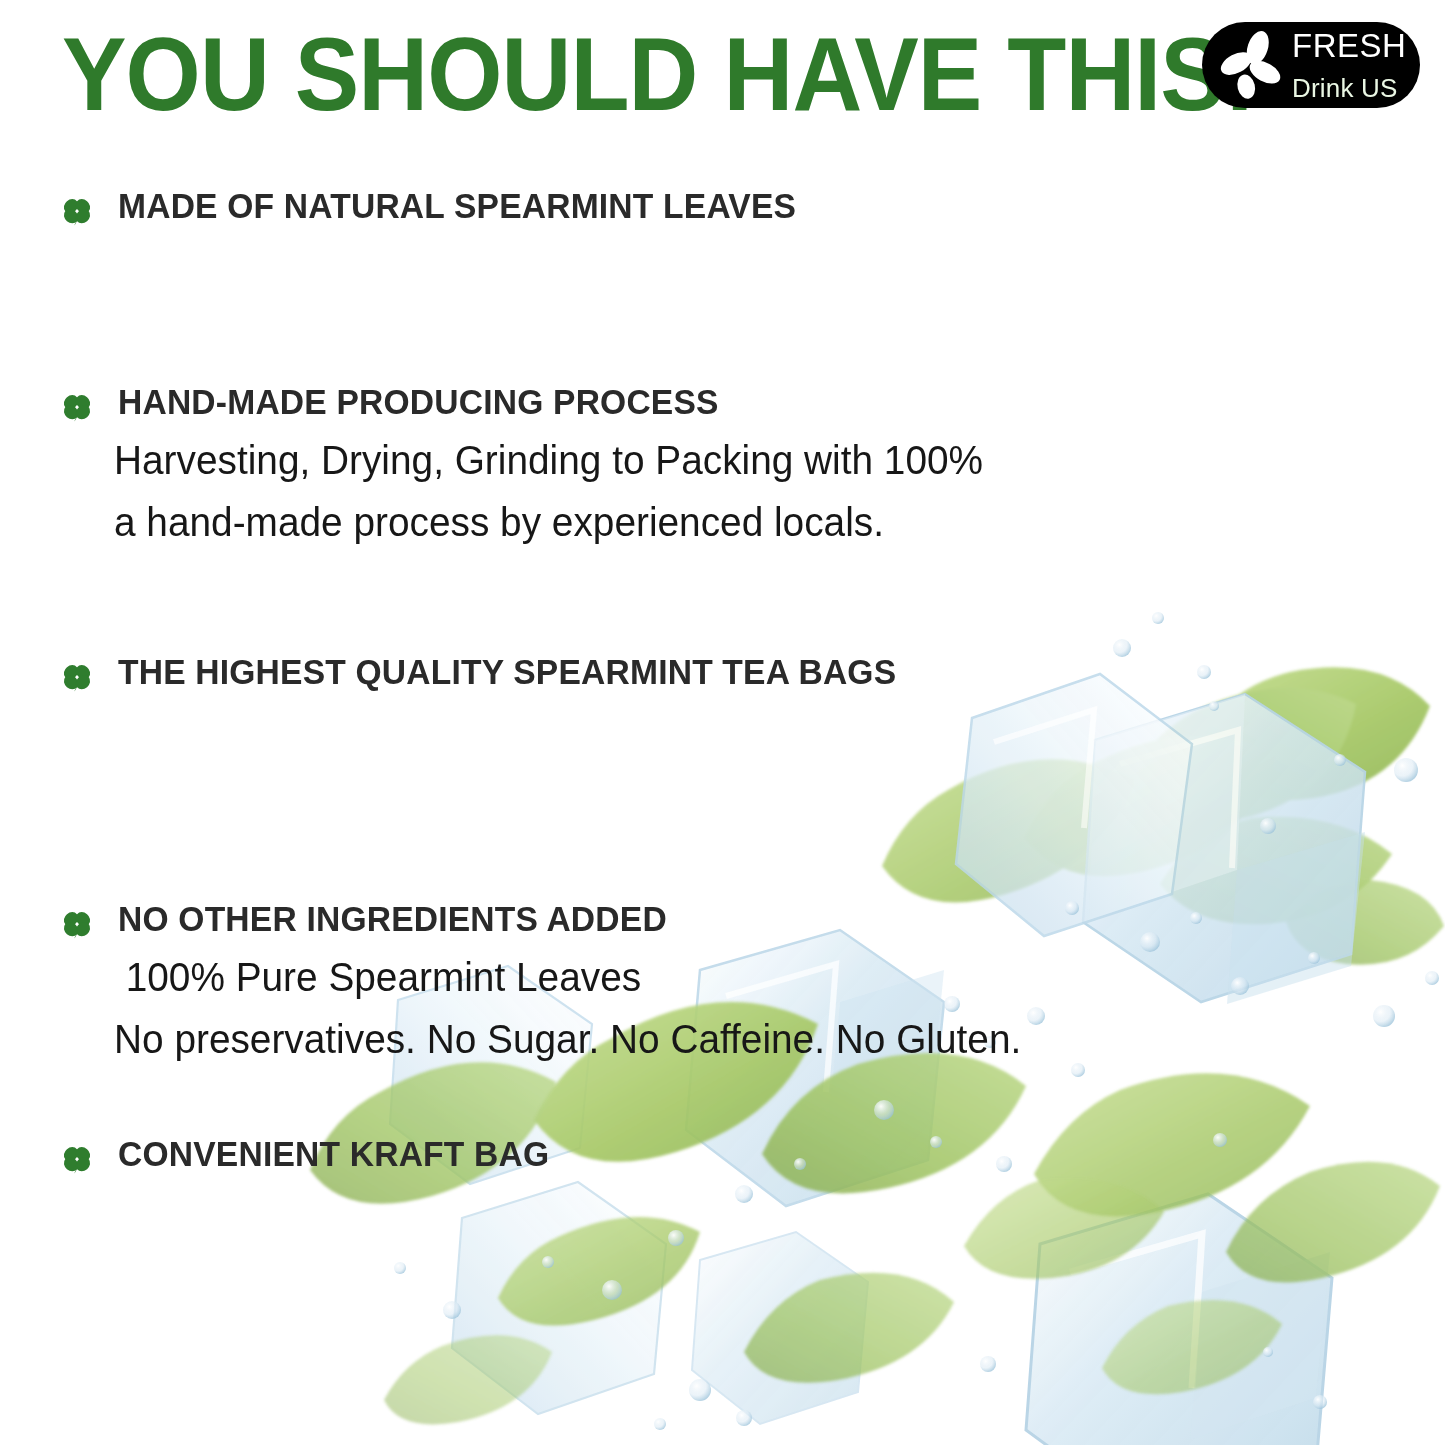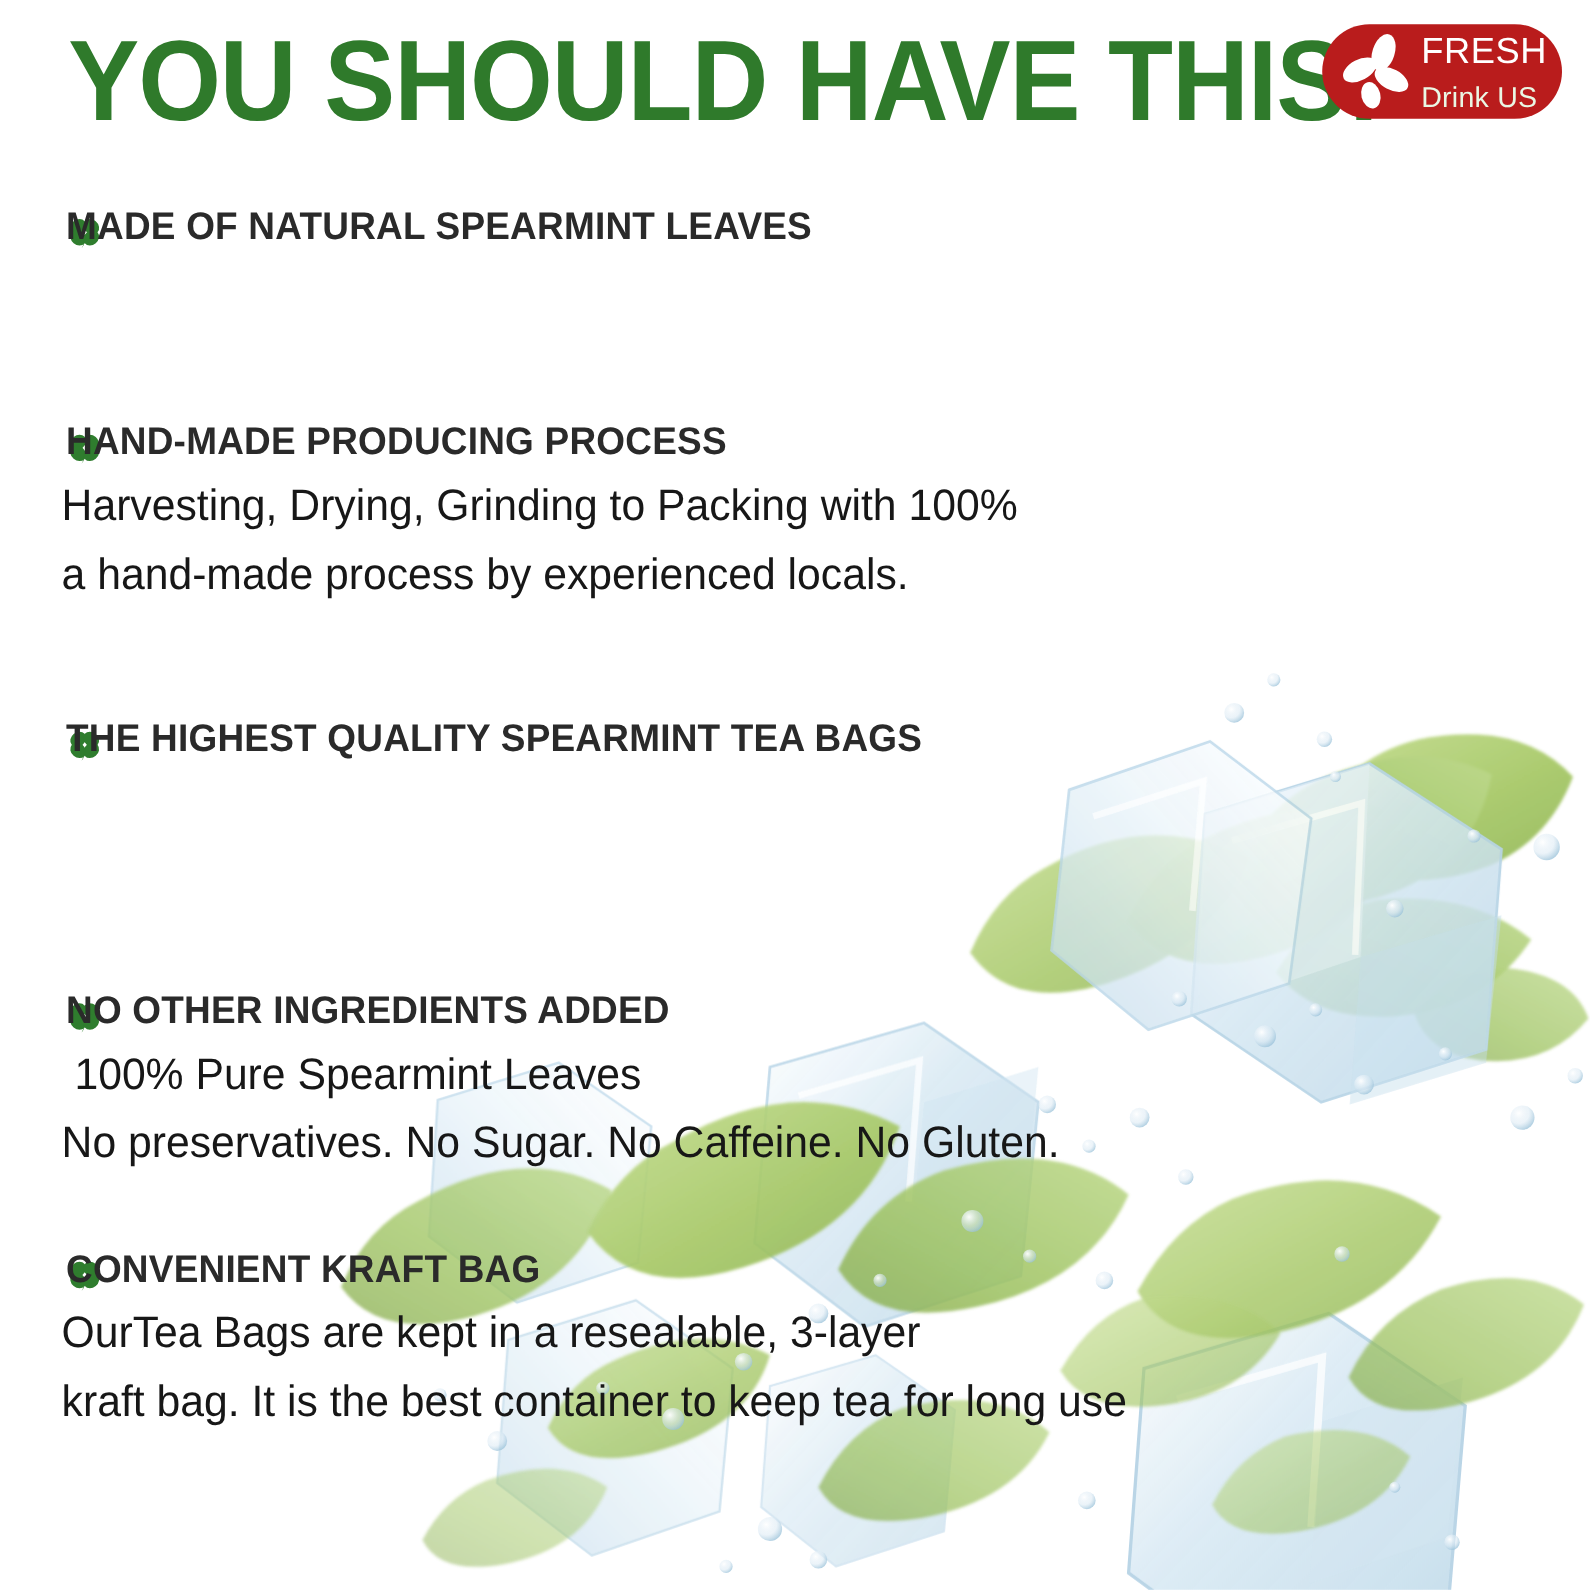--- a/index.html
+++ b/index.html
@@ -47,21 +47,21 @@
     transform-origin: left top;
   }
 
   
   #brand-logo {
     position: absolute;
     left: 1202px;
     top: 22px;
     width: 218px;
     height: 86px;
-    background: #b91c1c;
+    background: #000000;
     border-radius: 43px;
     display: flex;
     align-items: center;
     z-index: 6;
   }
   #brand-logo .leaf-mark {
     width: 72px;
     height: 72px;
     margin-left: 14px;
     flex: 0 0 auto;
@@ -92,21 +92,21 @@
   
   #feature-list {
     position: absolute;
     left: 0;
     top: 186px;
     width: 1445px;
     z-index: 5;
   }
   .feature-item {
     position: relative;
-    padding-left: 60px;
+    padding-left: 118px;
     margin-bottom: 0;
   }
   .feature-bullet {
     position: absolute;
     left: 60px;
     top: 9px;
     width: 34px;
     height: 34px;
   }
   .feature-heading {
@@ -352,20 +352,16 @@
       <svg class="feature-bullet" viewBox="0 0 40 40" aria-hidden="true">
         <g fill="#2f7d2e">
           <ellipse cx="13" cy="13" rx="9" ry="7.5" transform="rotate(-40 13 13)"></ellipse>
           <ellipse cx="27" cy="13" rx="9" ry="7.5" transform="rotate(40 27 13)"></ellipse>
           <ellipse cx="13" cy="25" rx="9" ry="7.5" transform="rotate(40 13 25)"></ellipse>
           <ellipse cx="27" cy="25" rx="9" ry="7.5" transform="rotate(-40 27 25)"></ellipse>
           <path d="M19.2 24 q0.8 7 -2.6 12 q3.6 -3.4 4.4 -12 z"></path>
         </g>
       </svg>
       <div class="feature-heading">CONVENIENT KRAFT BAG</div>
-      <div class="feature-body">
-        <div class="feature-line">OurTea Bags are kept in a resealable, 3-layer</div>
-        <div class="feature-line">kraft bag. It is the best container to keep tea for long use</div>
-      </div>
     </div>
 
   </div>
 </div>
 
 </body></html>

